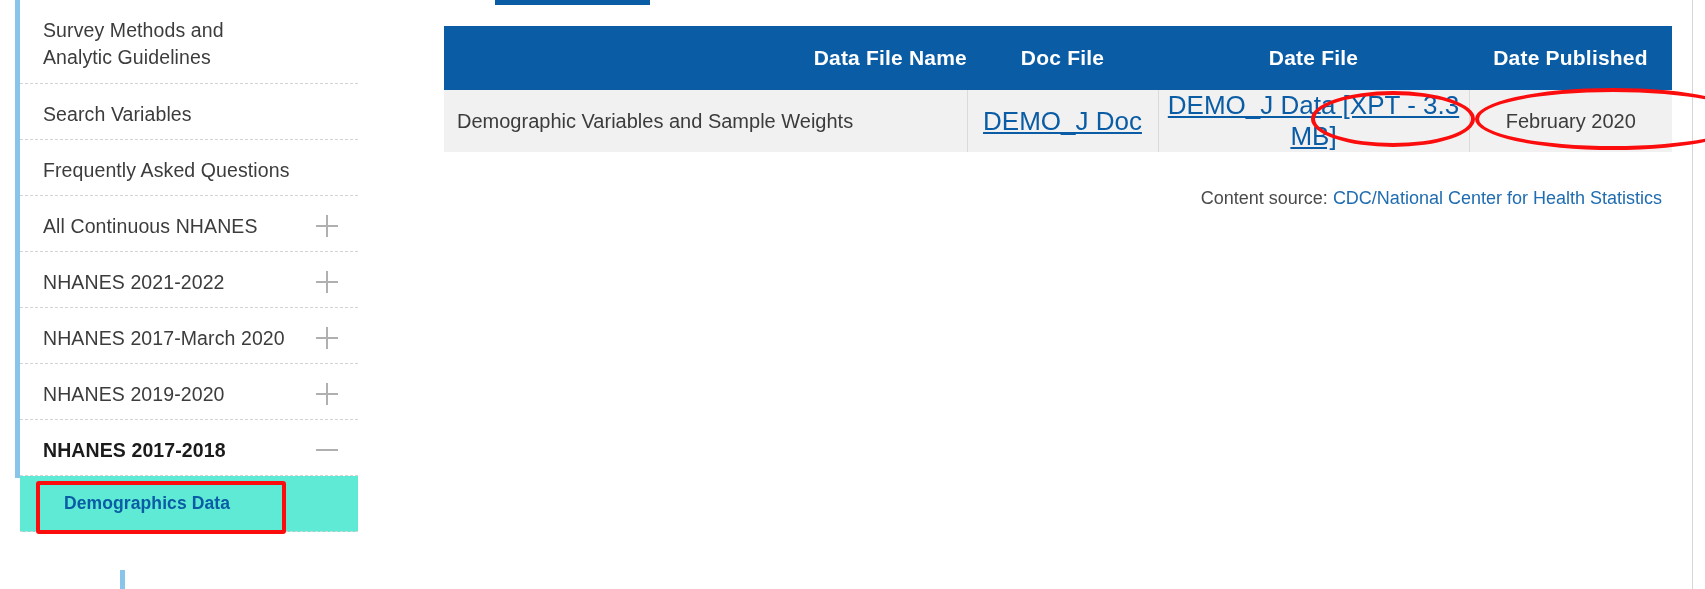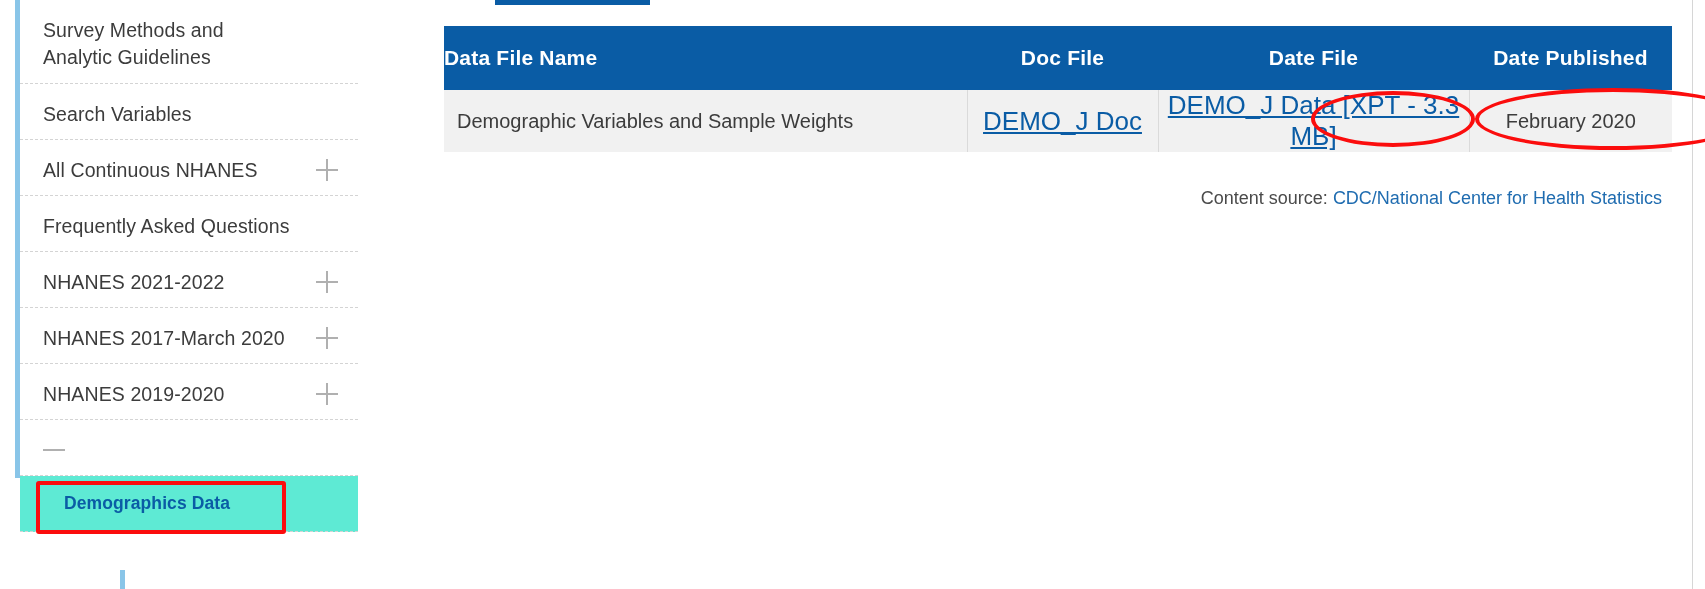--- a/index.html
+++ b/index.html
@@ -173,21 +173,22 @@
   .data-table thead th {
     background: #0a5ca5;
     color: #ffffff;
     font-size: 21px;
     font-weight: 700;
     height: 64px;
     vertical-align: middle;
     letter-spacing: 0.2px;
   }
   .data-table thead th.col-name {
-    text-align: left;
+    text-align: right;
+    padding-left: 21px;
     width: 523px;
   }
   .data-table thead th.col-doc   { text-align: center; width: 191px; }
   .data-table thead th.col-data  { text-align: center; width: 311px; }
   .data-table thead th.col-date  { text-align: center; width: 203px; }
 
   .data-table tbody td {
     background: #f1f1f1;
     height: 56px;
     vertical-align: middle;
@@ -260,44 +261,45 @@
 
       <li class="nav-item two-line">
         <span class="nav-label">Survey Methods and Analytic Guidelines</span>
       </li>
 
       <li class="nav-item">
         <span class="nav-label">Search Variables</span>
       </li>
 
       <li class="nav-item">
+        <span class="nav-label">Frequently Asked Questions</span>
+      </li>
+
+      <li class="nav-item">
         <span class="nav-label">All Continuous NHANES</span>
         <span class="toggle-icon"></span>
       </li>
 
       <li class="nav-item">
-        <span class="nav-label">Frequently Asked Questions</span>
-      </li>
-
-      <li class="nav-item">
         <span class="nav-label">NHANES 2021-2022</span>
         <span class="toggle-icon"></span>
       </li>
 
       <li class="nav-item">
         <span class="nav-label">NHANES 2017-March 2020</span>
         <span class="toggle-icon"></span>
       </li>
 
       <li class="nav-item">
         <span class="nav-label">NHANES 2019-2020</span>
         <span class="toggle-icon"></span>
       </li>
 
       <li class="nav-item expanded">
+        <span class="nav-label">NHANES 2017-2018</span>
         <span class="toggle-icon minus"></span>
       </li>
 
       <li class="nav-subitem">
         <span class="nav-sublabel">Demographics Data</span>
       </li>
 
     </ul>
 
     <div class="redbox-annotation"></div>

